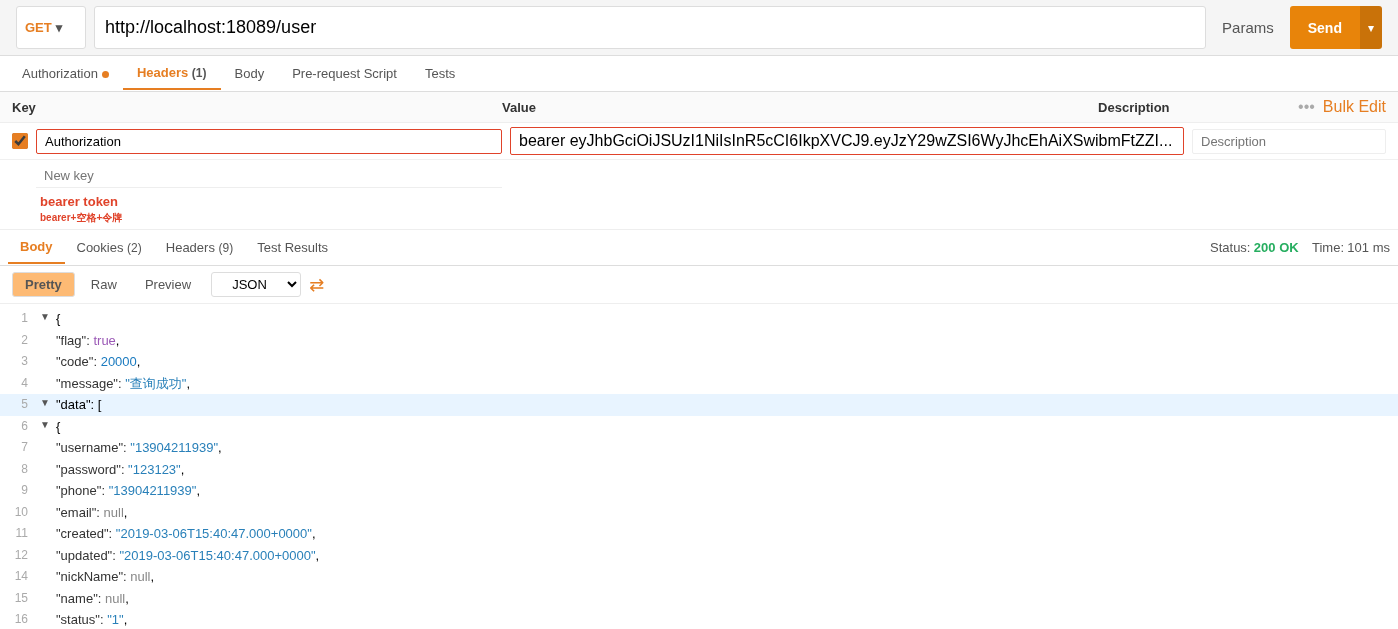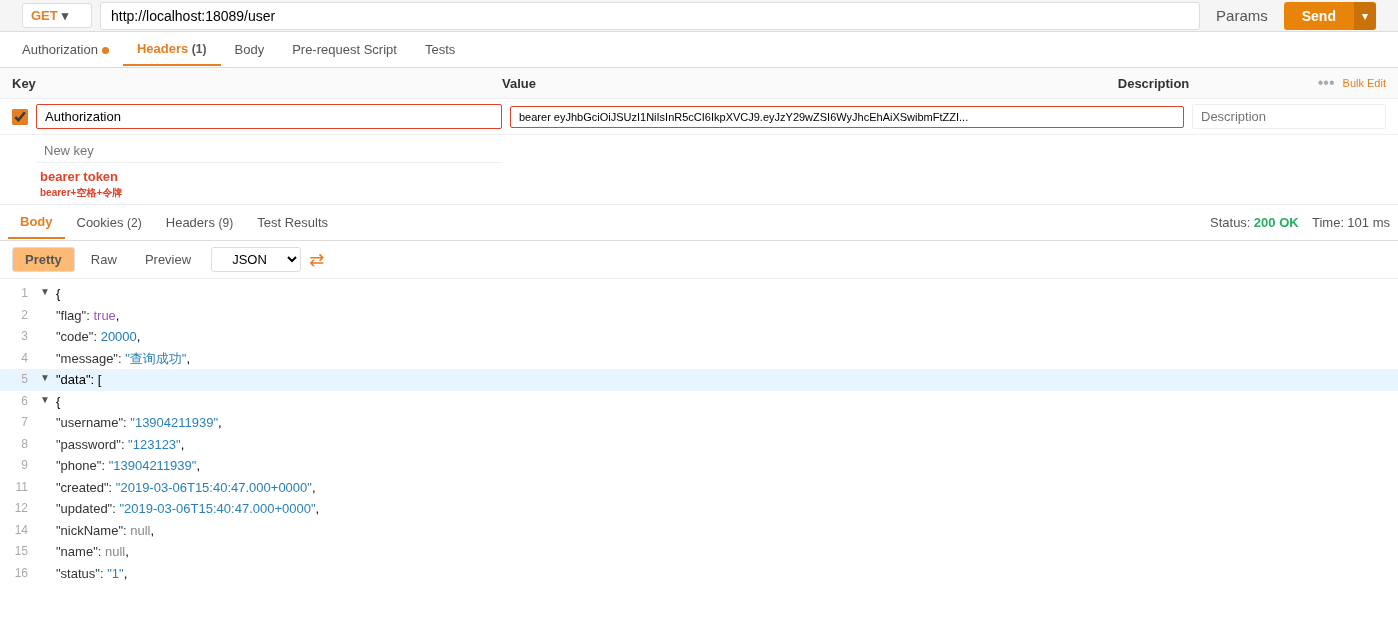--- a/index.html
+++ b/index.html
@@ -1,47 +1,46 @@
 <!DOCTYPE html>
 <html><head>
   <meta charset="utf-8">
   <style>
     * { box-sizing: border-box; margin: 0; padding: 0; font-family: 'Segoe UI', Arial, sans-serif; font-size: 13px; }
     body { background: #fff; overflow: hidden; }
 
     
     .url-bar {
       display: flex;
-      align-items: center;
       background: #f5f5f5;
       border-bottom: 1px solid #ddd;
-      padding: 6px 22px;
+      padding: 6px 16px;
       gap: 8px;
-      height: 32px;
+      height: 56px;
     }
     .method-select {
       display: flex;
       align-items: center;
       gap: 4px;
       background: #fff;
       border: 1px solid #ddd;
       border-radius: 3px;
       padding: 4px 8px;
       cursor: pointer;
       font-weight: 600;
       color: #555;
       min-width: 70px;
     }
     .method-select .method-text { color: #e67e22; font-weight: 700; }
     .url-input {
       flex: 1;
       border: 1px solid #ddd;
       border-radius: 3px;
       padding: 5px 10px;
-      font-size: 14px;
+      font-size: 18px;
       outline: none;
       background: #fff;
     }
     .params-btn {
       background: none;
       border: none;
       cursor: pointer;
       color: #555;
       font-size: 15px;
       padding: 4px 8px;
@@ -114,21 +113,21 @@
       display: flex;
       align-items: center;
       padding: 6px 12px;
       border-bottom: 1px solid #eee;
       background: #fafafa;
     }
     .col-key { flex: 0 0 490px; font-weight: 600; color: #333; }
     .col-value { flex: 1; font-weight: 600; color: #333; }
     .col-desc { flex: 0 0 200px; font-weight: 600; color: #333; }
     .col-actions { margin-left: auto; display: flex; align-items: center; gap: 8px; }
-    .bulk-edit-btn { color: #e67e22; text-decoration: none; font-size: 11px; cursor: pointer; }
+    .bulk-edit-btn { color: #e67e22; text-decoration: none; font-size: 16px; cursor: pointer; }
     .dots-btn { color: #aaa; font-size: 16px; cursor: pointer; }
 
     .header-row {
       display: flex;
       align-items: center;
       padding: 4px 12px;
       border-bottom: 1px solid #f0f0f0;
       min-height: 36px;
     }
     .header-checkbox {
@@ -144,21 +143,21 @@
       padding: 4px 8px;
       font-size: 13px;
       outline: none;
       background: #fff;
     }
     .header-value-input {
       flex: 1;
       border: 1px solid #e0432a;
       border-radius: 2px;
       padding: 4px 8px;
-      font-size: 11px;
+      font-size: 16px;
       outline: none;
       background: #fff;
       margin-left: 8px;
     }
     .header-desc-input {
       flex: 0 0 192px;
       border: 1px solid #eee;
       border-radius: 2px;
       padding: 4px 8px;
       font-size: 13px;
@@ -443,20 +442,25 @@
       <span class="line-num">8</span>
       <span class="arrow"></span>
       <span class="json-content">            <span class="k">"password"</span><span class="punc">: </span><span class="str-val">"123123"</span>,</span>
     </div>
     <div class="json-line">
       <span class="line-num">9</span>
       <span class="arrow"></span>
       <span class="json-content">            <span class="k">"phone"</span><span class="punc">: </span><span class="str-val">"13904211939"</span>,</span>
     </div>
     <div class="json-line">
+      <span class="line-num">10</span>
+      <span class="arrow"></span>
+      <span class="json-content">            <span class="k">"email"</span><span class="punc">: </span><span class="null-v">null</span>,</span>
+    </div>
+    <div class="json-line">
       <span class="line-num">11</span>
       <span class="arrow"></span>
       <span class="json-content">            <span class="k">"created"</span><span class="punc">: </span><span class="str-val">"2019-03-06T15:40:47.000+0000"</span>,</span>
     </div>
     <div class="json-line">
       <span class="line-num">12</span>
       <span class="arrow"></span>
       <span class="json-content">            <span class="k">"updated"</span><span class="punc">: </span><span class="str-val">"2019-03-06T15:40:47.000+0000"</span>,</span>
     </div>
     <div class="json-line">

